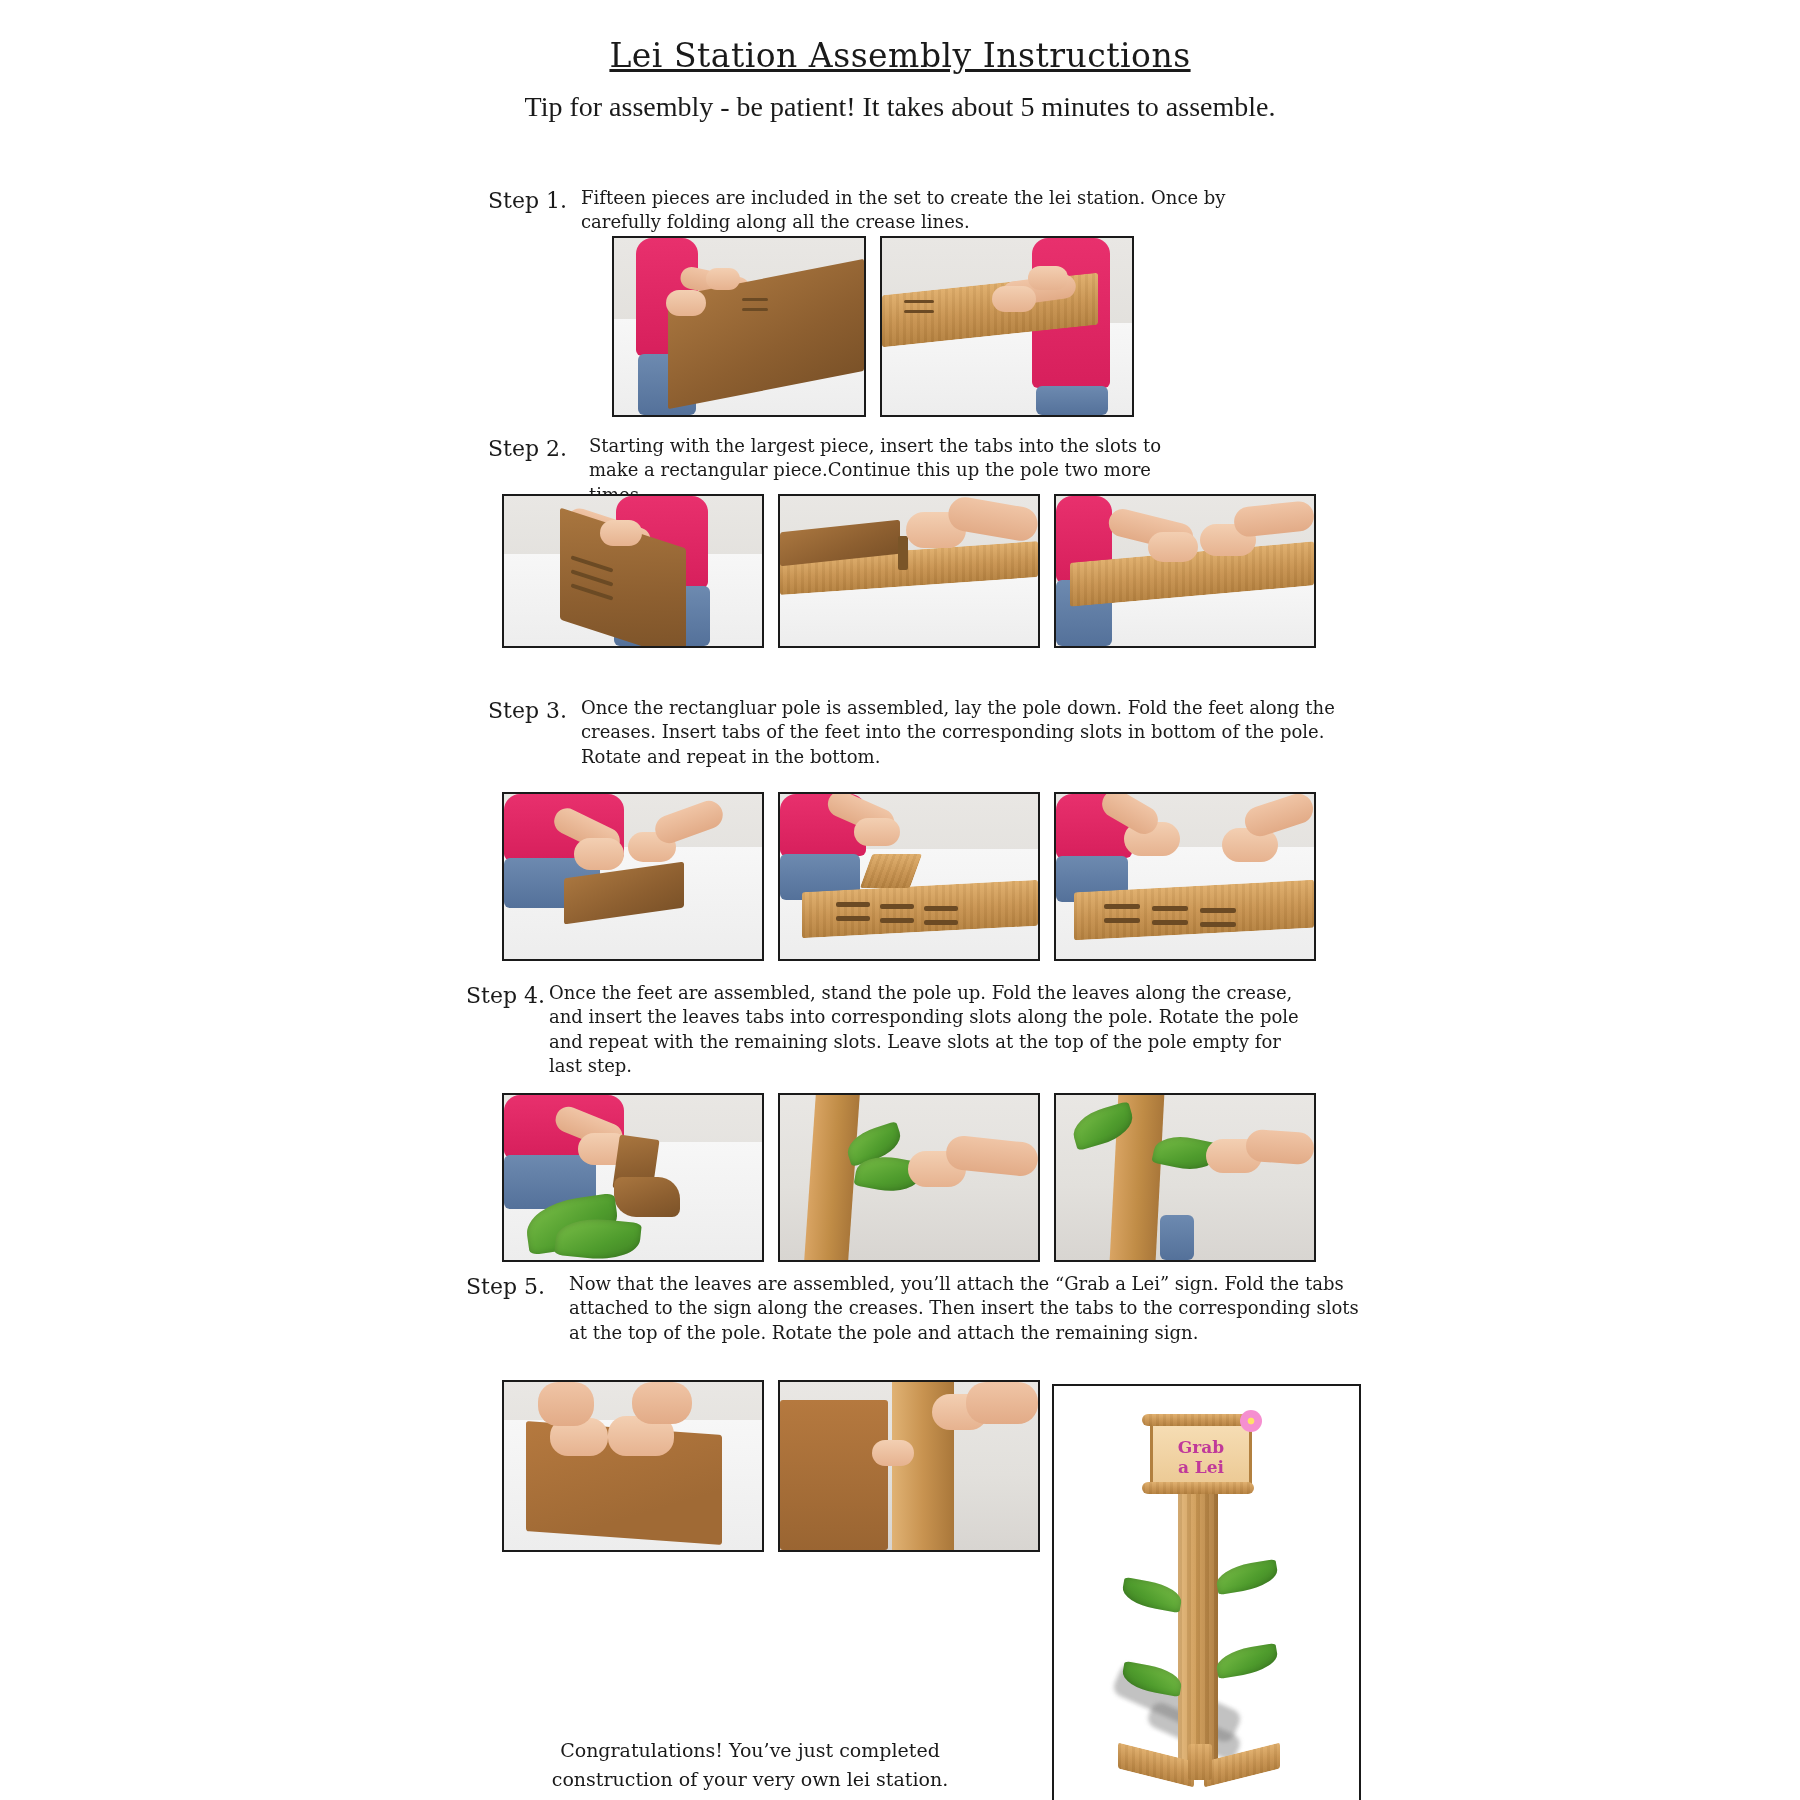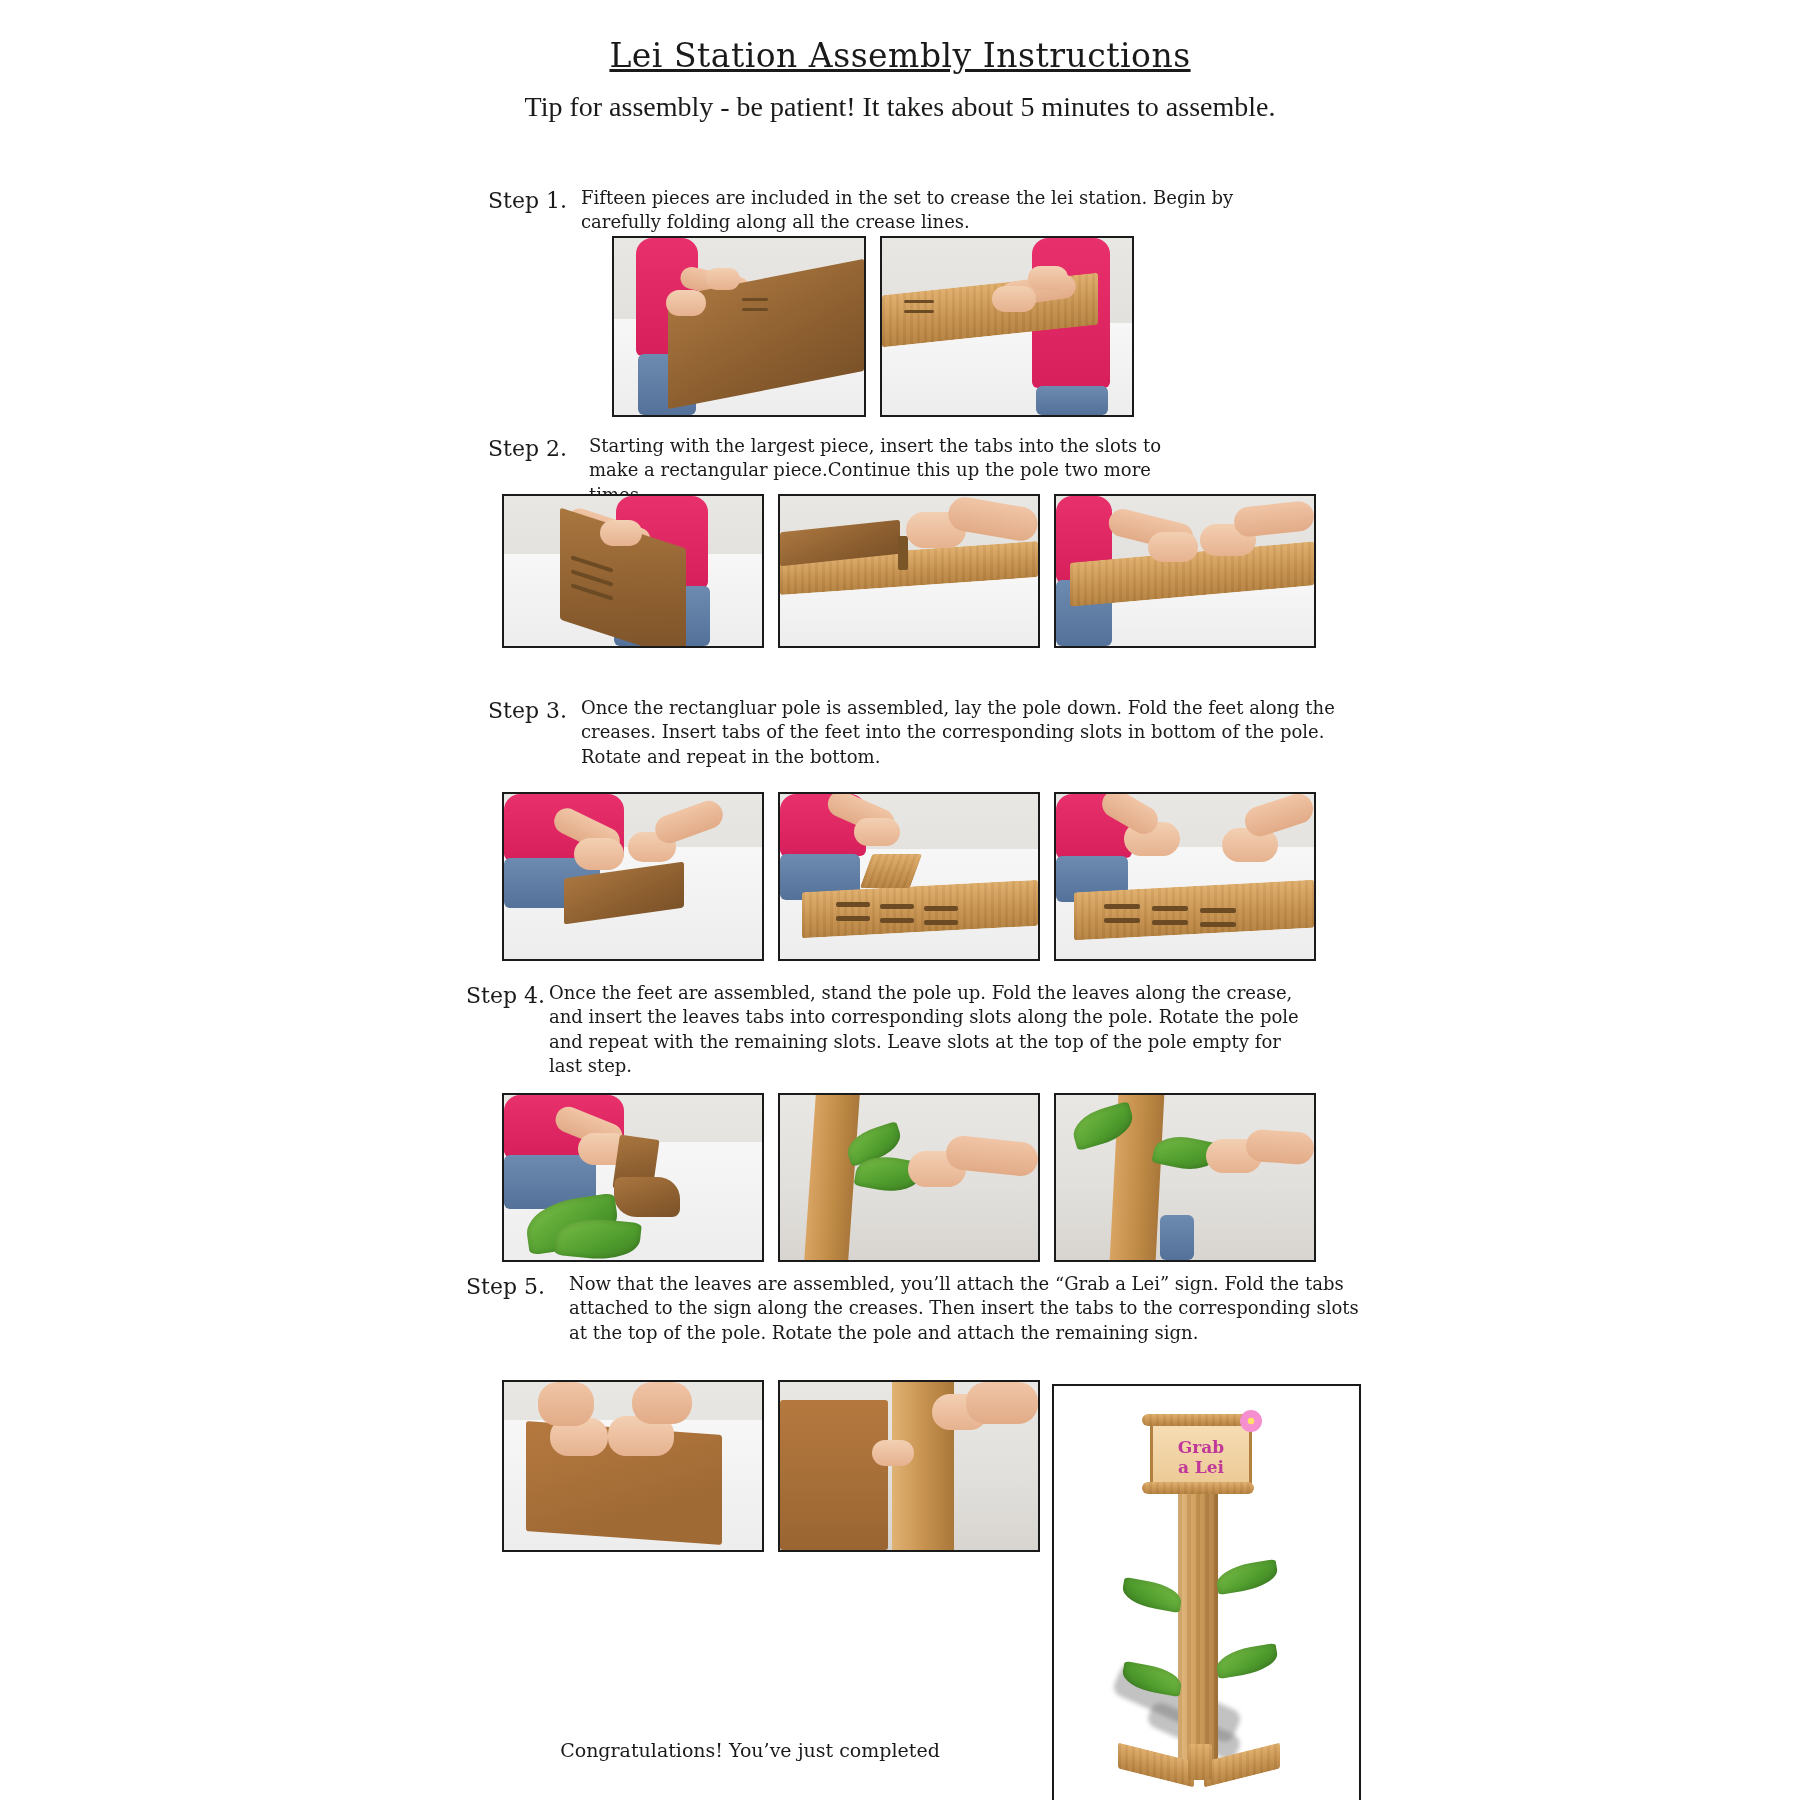--- a/index.html
+++ b/index.html
@@ -169,21 +169,21 @@
 <body>
 
 <div class="page">
 
   <div class="title">Lei Station Assembly Instructions</div>
   <div class="subtitle">Tip for assembly - be patient! It takes about 5 minutes to assemble.</div>
 
   <div class="step" style="position:absolute; left:0; top:150px; width:1800px;">
     <div class="step-head" style="padding-left:488px;">
       <div class="step-label">Step 1.</div>
-      <div class="step-text" style="margin-left:14px; width:700px;">Fifteen pieces are included in the set to crease the lei station. Begin by carefully folding along all the crease lines.</div>
+      <div class="step-text" style="margin-left:14px; width:700px;">Fifteen pieces are included in the set to create the lei station. Once by carefully folding along all the crease lines.</div>
     </div>
     <div class="photos" style="position:absolute; left:612px; top:50px;">
 
       <div class="photo" style="width:250px;height:177px;">
         <div class="bg-wall"></div>
         <div class="bg-cloth" style="height:96px;"></div>
         <div class="torso" style="left:22px; top:0; width:62px; height:118px;"></div>
         <div class="jeans" style="left:24px; top:116px; width:58px; height:61px;"></div>
         <div class="arm" style="left:66px; top:34px; width:70px; height:22px; transform:rotate(12deg);"></div>
         <div class="board-dark" style="left:54px; top:40px; width:196px; height:112px; transform:skewY(-11deg); border-radius:2px;"></div>
@@ -391,15 +391,16 @@
     <div class="board-light" style="left:88px; top:28px; width:112px; height:12px; border-radius:6px;"></div>
     <div class="board-light" style="left:88px; top:96px; width:112px; height:12px; border-radius:6px;"></div>
 
     <div class="flower" style="left:186px; top:24px; width:22px; height:22px; background:radial-gradient(circle at 50% 50%, #ffe16a 0 22%, #f58fd0 23% 100%);"></div>
     <div class="flower" style="left:82px; top:88px; width:22px; height:22px; background:radial-gradient(circle at 50% 50%, #ffe16a 0 22%, #b濃 23%, #b35fc0 23% 100%);"></div>
 
   </div>
 
   <div class="congrats" style="left:470px; top:1700px; width:560px;">
     <div>Congratulations! You’ve just completed</div>
+    <div>construction of your very own lei station.</div>
   </div>
 
 </div>
 
 </body></html>

